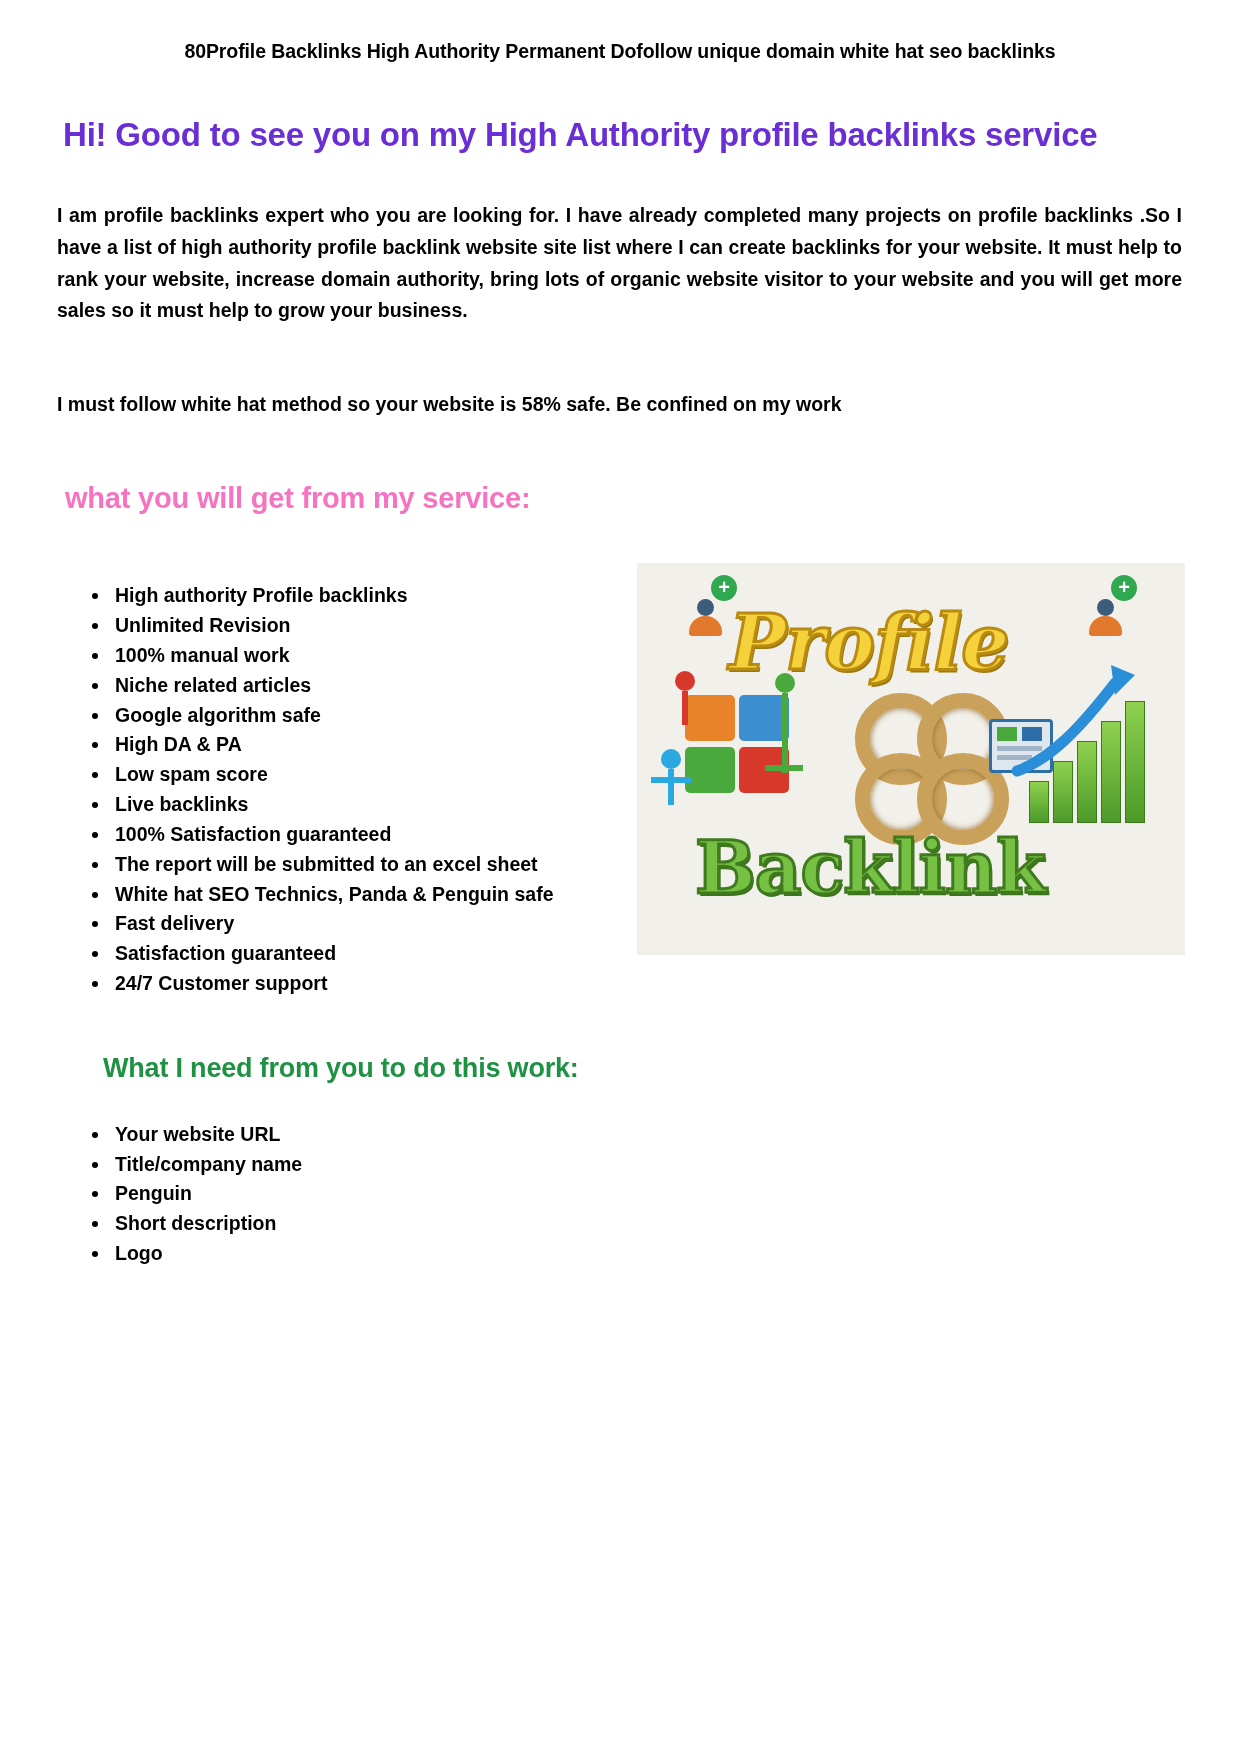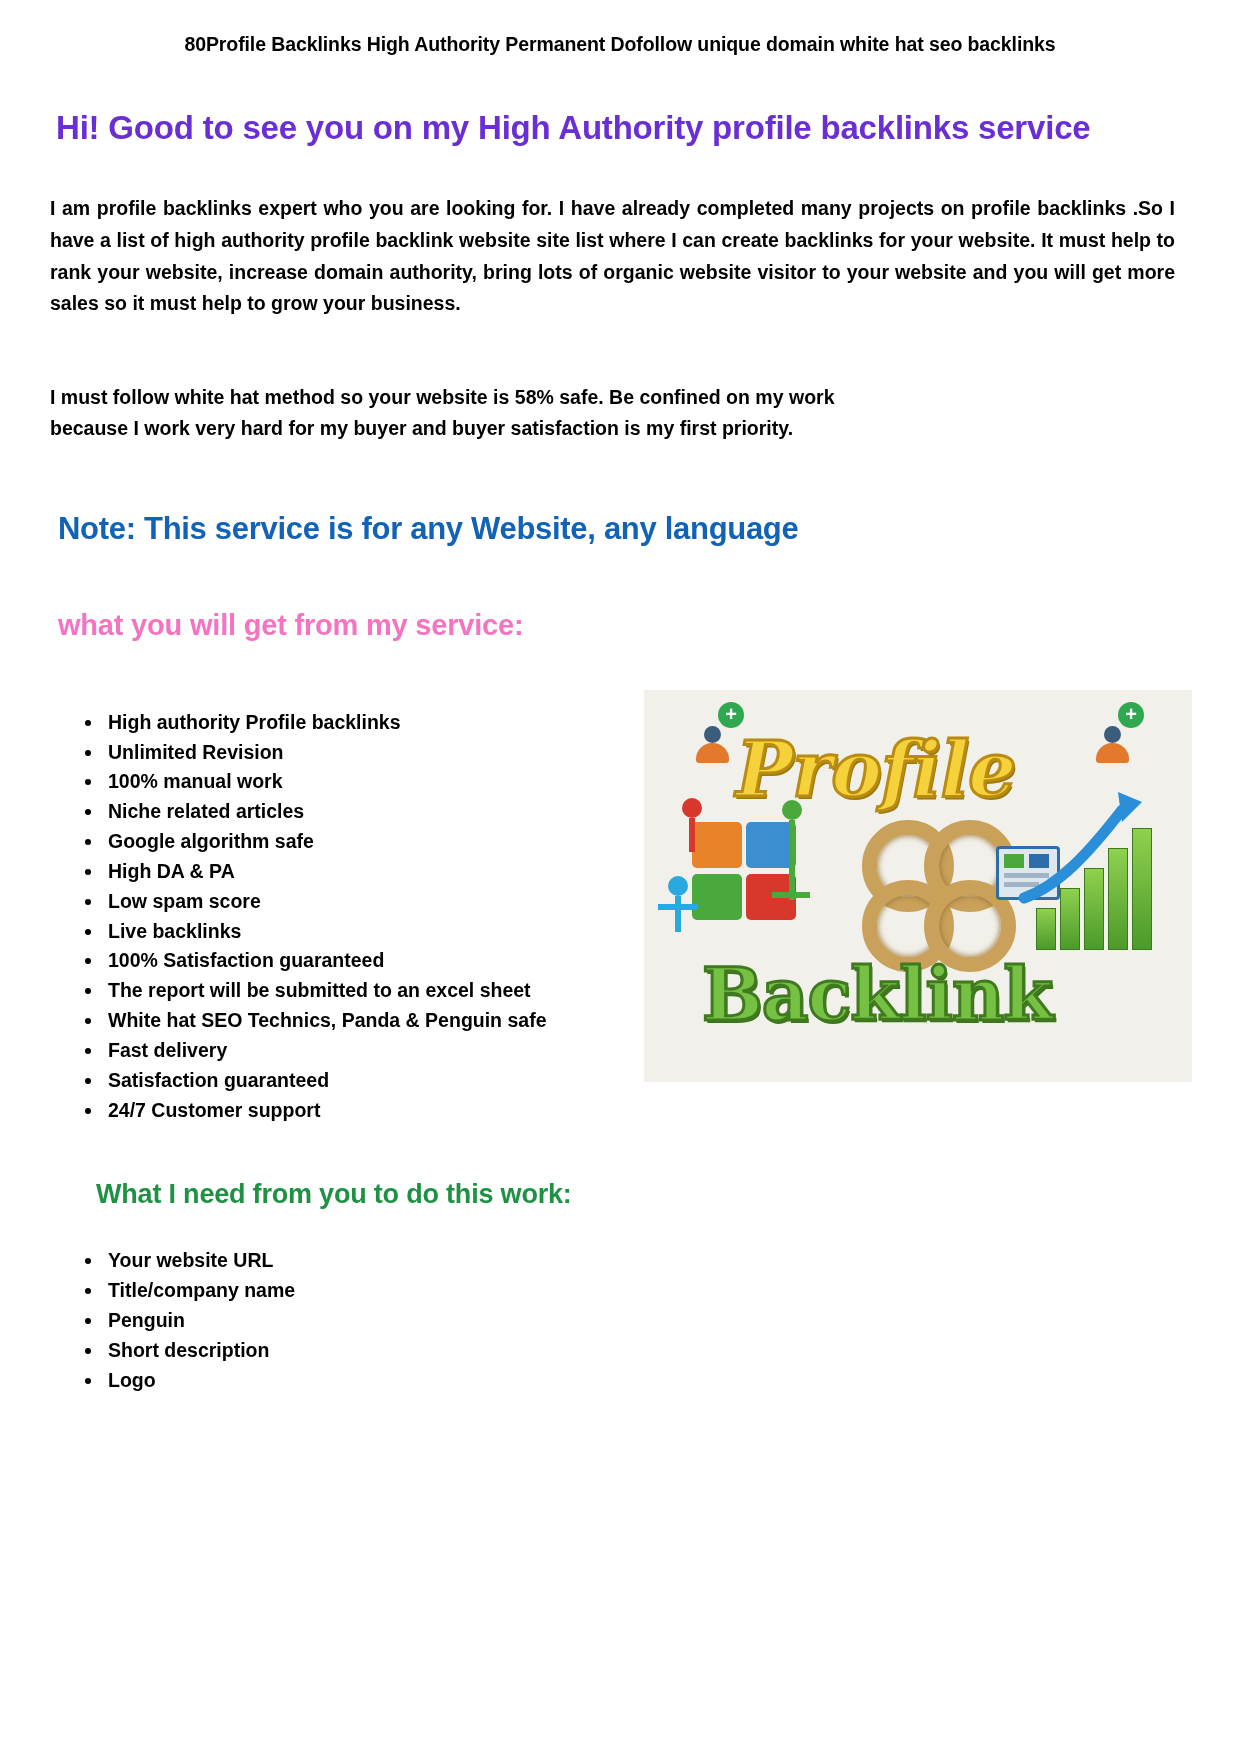--- a/index.html
+++ b/index.html
@@ -11,21 +11,21 @@
     width: 1240px;
     height: 1748px;
     font-family: "Liberation Sans", sans-serif;
     color: #000000;
     overflow: hidden;
   }
   .page {
     position: relative;
     width: 1240px;
     height: 1227px;
-    padding: 4px;
+    padding: 11px;
     box-sizing: border-box;
   }
   .inner {
     padding: 28px 44px 0 44px;
   }
   .doc-title {
     font-size: 19.5px;
     font-weight: bold;
     text-align: center;
     letter-spacing: -0.1px;
@@ -234,24 +234,22 @@
   <div class="inner">
 
     <div class="doc-title">80Profile Backlinks High Authority Permanent Dofollow unique domain white hat seo backlinks</div>
 
     <div class="greeting">Hi! Good to see you on my High Authority profile backlinks service</div>
 
     <div class="para">I am profile backlinks expert who you are looking for. I have already completed many projects on profile backlinks .So I have a list of high authority profile backlink website site list where I can create backlinks for your website. It must help to rank your website, increase domain authority, bring lots of organic website visitor to your website and you will get more sales so it must help to grow your business.</div>
 
     <div class="para2">
       <div>I must follow white hat method so your website is 58% safe. Be confined on my work</div>
-      <div>because I work very hard for my buyer and buyer satisfaction is my first priority.</div>
     </div>
 
-    <div class="note-blue">Note: This service is for any Website, any language</div>
 
 
     <div class="heading-pink">what you will get from my service:</div>
 
     <div class="mid-section">
       <ul class="feature-list">
         <li>High authority Profile backlinks</li>
         <li>Unlimited Revision</li>
         <li>100% manual work</li>
         <li>Niche related articles</li>

